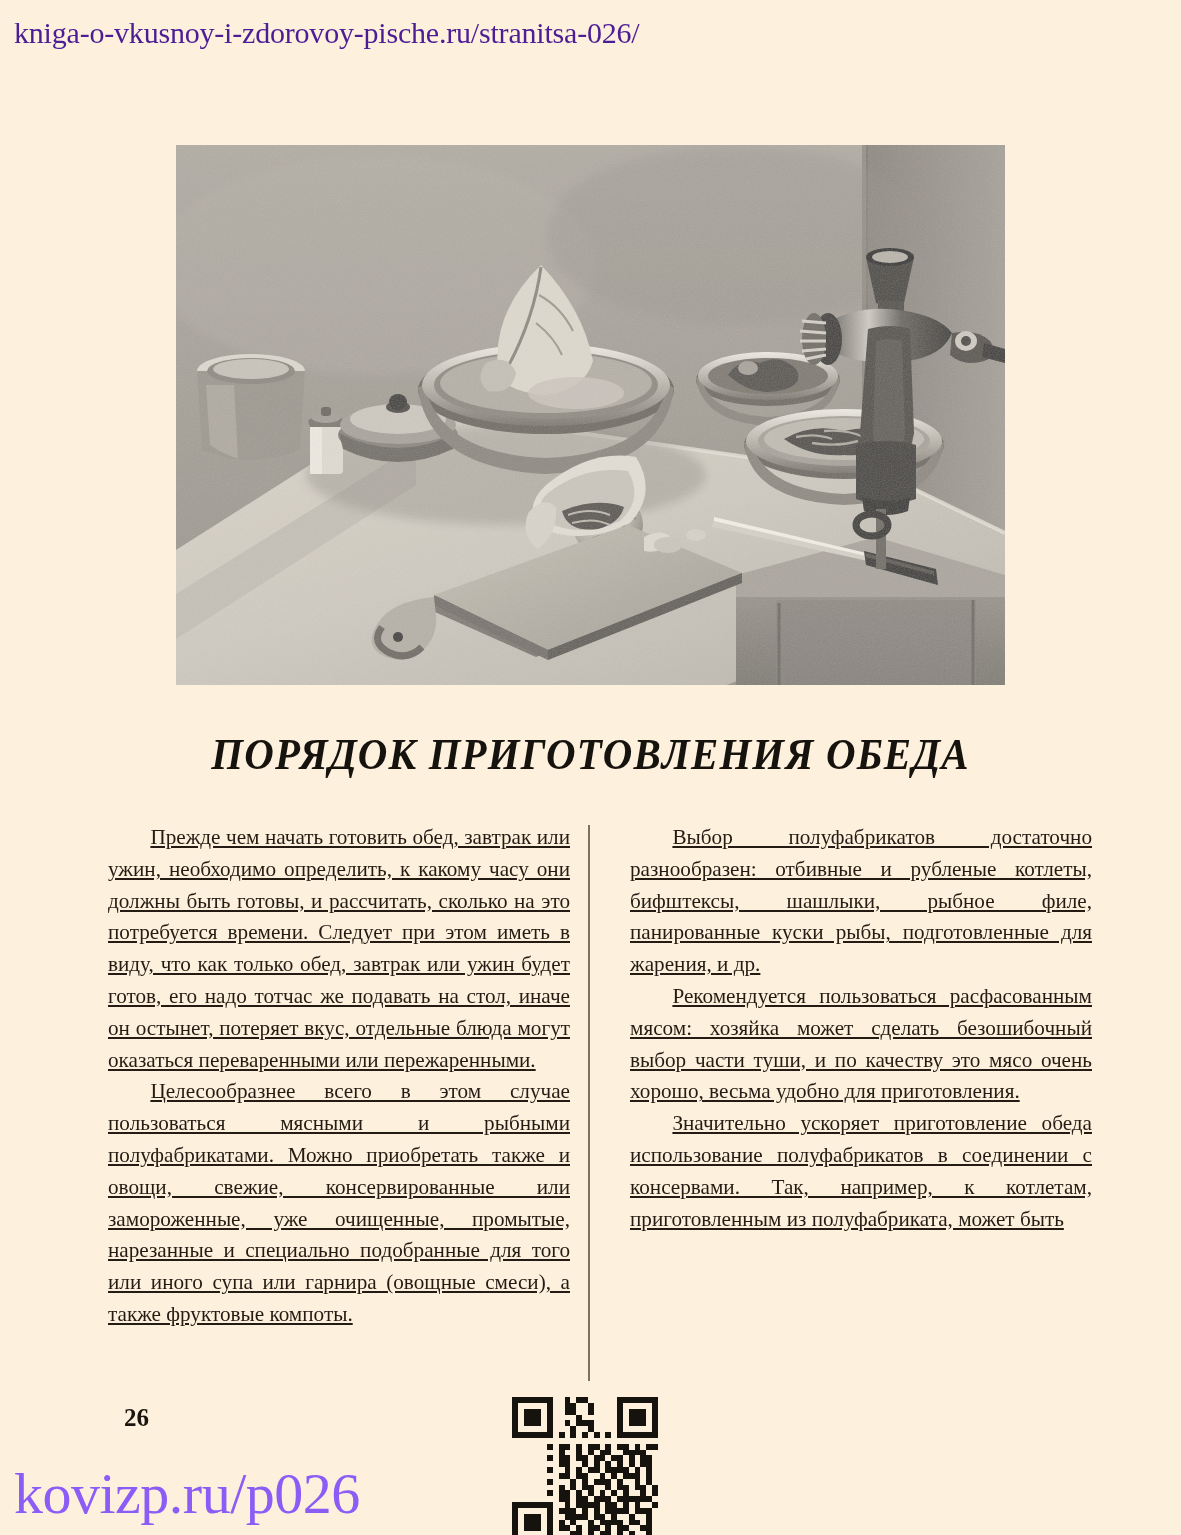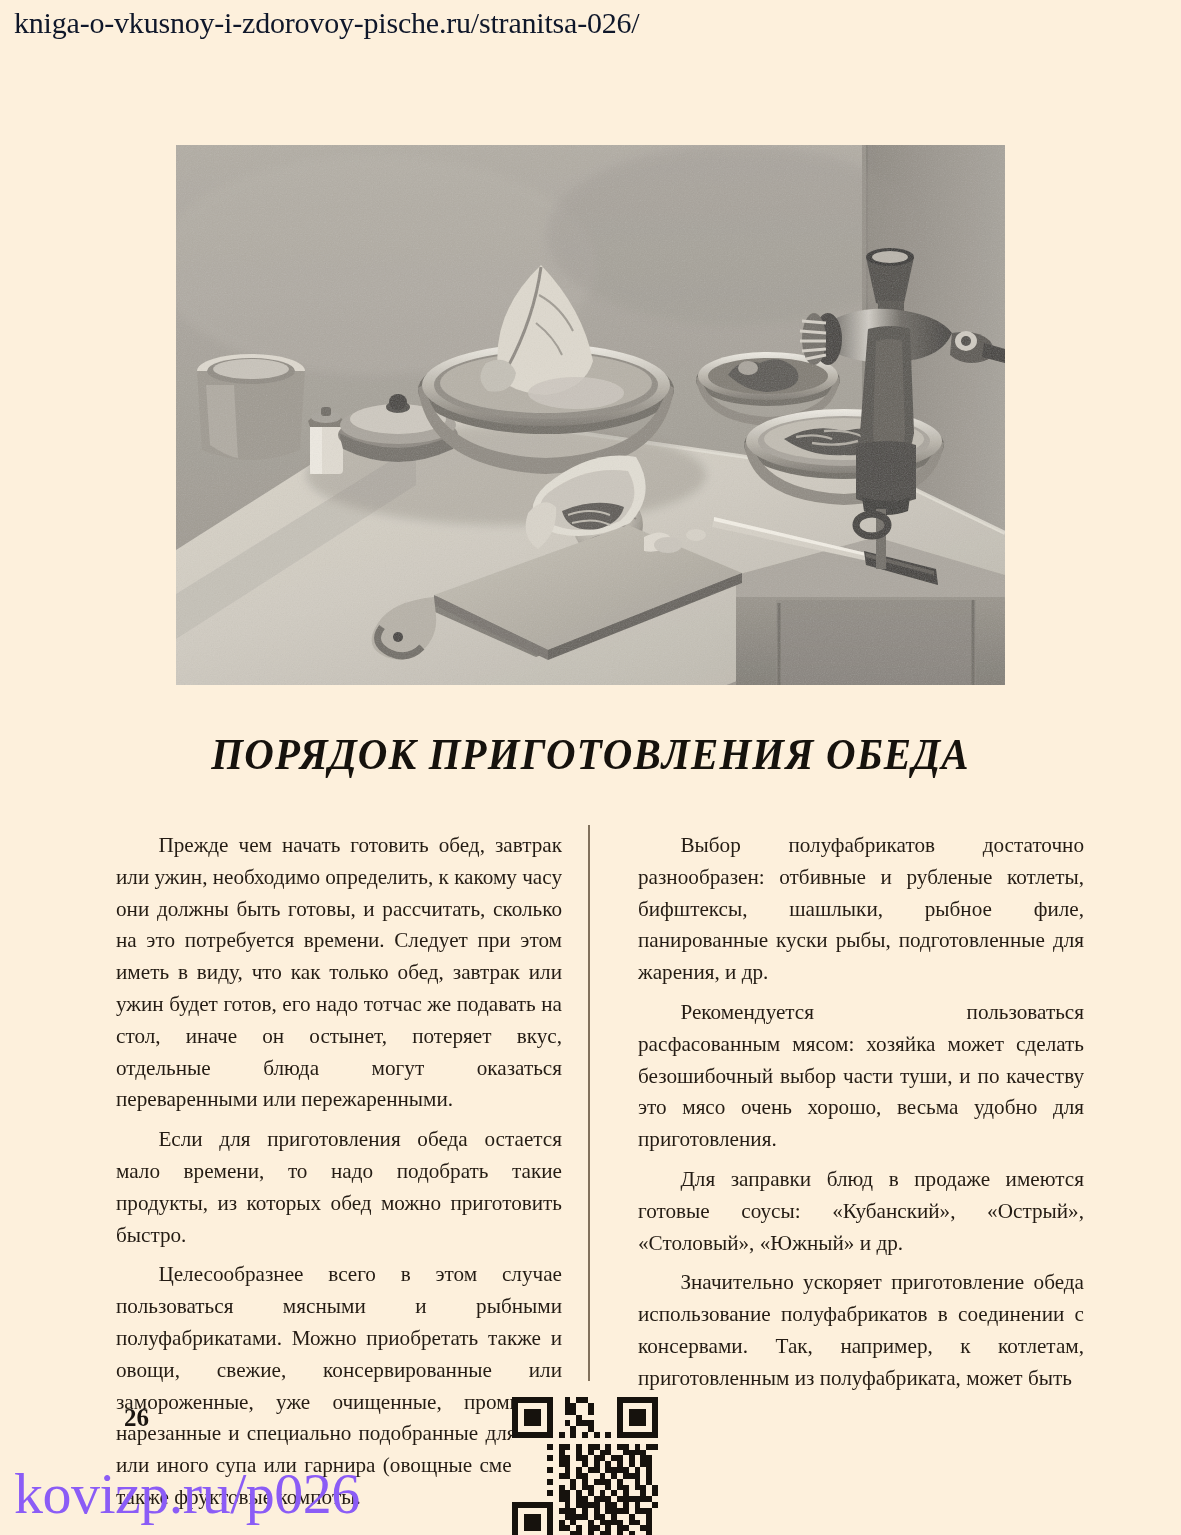--- a/index.html
+++ b/index.html
@@ -13,24 +13,24 @@
     font-family: "Liberation Serif", "DejaVu Serif", serif;
     color: #1a1510;
     overflow: hidden;
     position: relative;
   }
 
   
   .header-url {
     position: absolute;
     left: 14px;
-    top: 6px;
+    top: 16px;
     font-size: 30px;
     letter-spacing: -0.2px;
-    color: #0f172a;
+    color: #4c1d95;
     white-space: nowrap;
   }
 
   
   .illustration {
     position: absolute;
     left: 176px;
     top: 145px;
     width: 829px;
     height: 540px;
@@ -71,22 +71,23 @@
     font-size: 21.2px;
     line-height: 31.8px;
     text-align: justify;
     text-justify: inter-word;
     color: #241c14;
     hyphens: manual;
   }
   .col-left  { left: 0; }
   .col-right { left: 522px; }
   .col p {
-    margin: 8px;
+    margin: 0;
     text-indent: 2.0em;
+    text-decoration: underline;
   }
   .column-divider {
     position: absolute;
     left: 480px;
     top: 3px;
     width: 2px;
     height: 556px;
     background: #6b5a45;
     opacity: 0.85;
   }
@@ -334,30 +335,28 @@
       <rect x="0" y="0" width="829" height="540" fill="#ffffff" opacity="0.03"></rect>
     </g>
   </svg>
 </div>
 
 <div class="article-title">ПОРЯДОК ПРИГОТОВЛЕНИЯ ОБЕДА</div>
 
 <div class="columns">
   <div class="col col-left">
     <p>Прежде чем начать готовить обед, завтрак или ужин, необходимо определить, к какому часу они должны быть готовы, и рассчитать, сколько на это потребуется времени. Следует при этом иметь в виду, что как только обед, завтрак или ужин будет готов, его надо тотчас же подавать на стол, иначе он остынет, потеряет вкус, отдельные блюда могут оказаться переваренными или пережаренными.</p>
-    <p>Если для приготовления обеда остается мало времени, то надо подобрать такие продукты, из которых обед можно приготовить быстро.</p>
     <p>Целесообразнее всего в этом случае пользоваться мясными и рыбными полуфабрикатами. Можно приобретать также и овощи, свежие, консервированные или замороженные, уже очищенные, промытые, нарезанные и специально подобранные для того или иного супа или гарнира (овощные смеси), а также фруктовые компоты.</p>
   </div>
 
   <div class="column-divider"></div>
 
   <div class="col col-right">
     <p>Выбор полуфабрикатов достаточно разнообразен: отбивные и рубленые котлеты, бифштексы, шашлыки, рыбное филе, панированные куски рыбы, подготовленные для жарения, и др.</p>
     <p>Рекомендуется пользоваться расфасованным мясом: хозяйка может сделать безошибочный выбор части туши, и по качеству это мясо очень хорошо, весьма удобно для приготовления.</p>
-    <p>Для заправки блюд в продаже имеются готовые соусы: «Кубанский», «Острый», «Столовый», «Южный» и др.</p>
     <p>Значительно ускоряет приготовление обеда использование полуфабрикатов в соединении с консервами. Так, например, к котлетам, приготовленным из полуфабриката, может быть</p>
   </div>
 </div>
 
 <div class="page-number">26</div>
 
 <div class="footer-url">kovizp.ru/p026</div>
 
 <div class="qr-code">
   <svg width="146" height="146" viewBox="0 0 25 25" shape-rendering="crispEdges">

